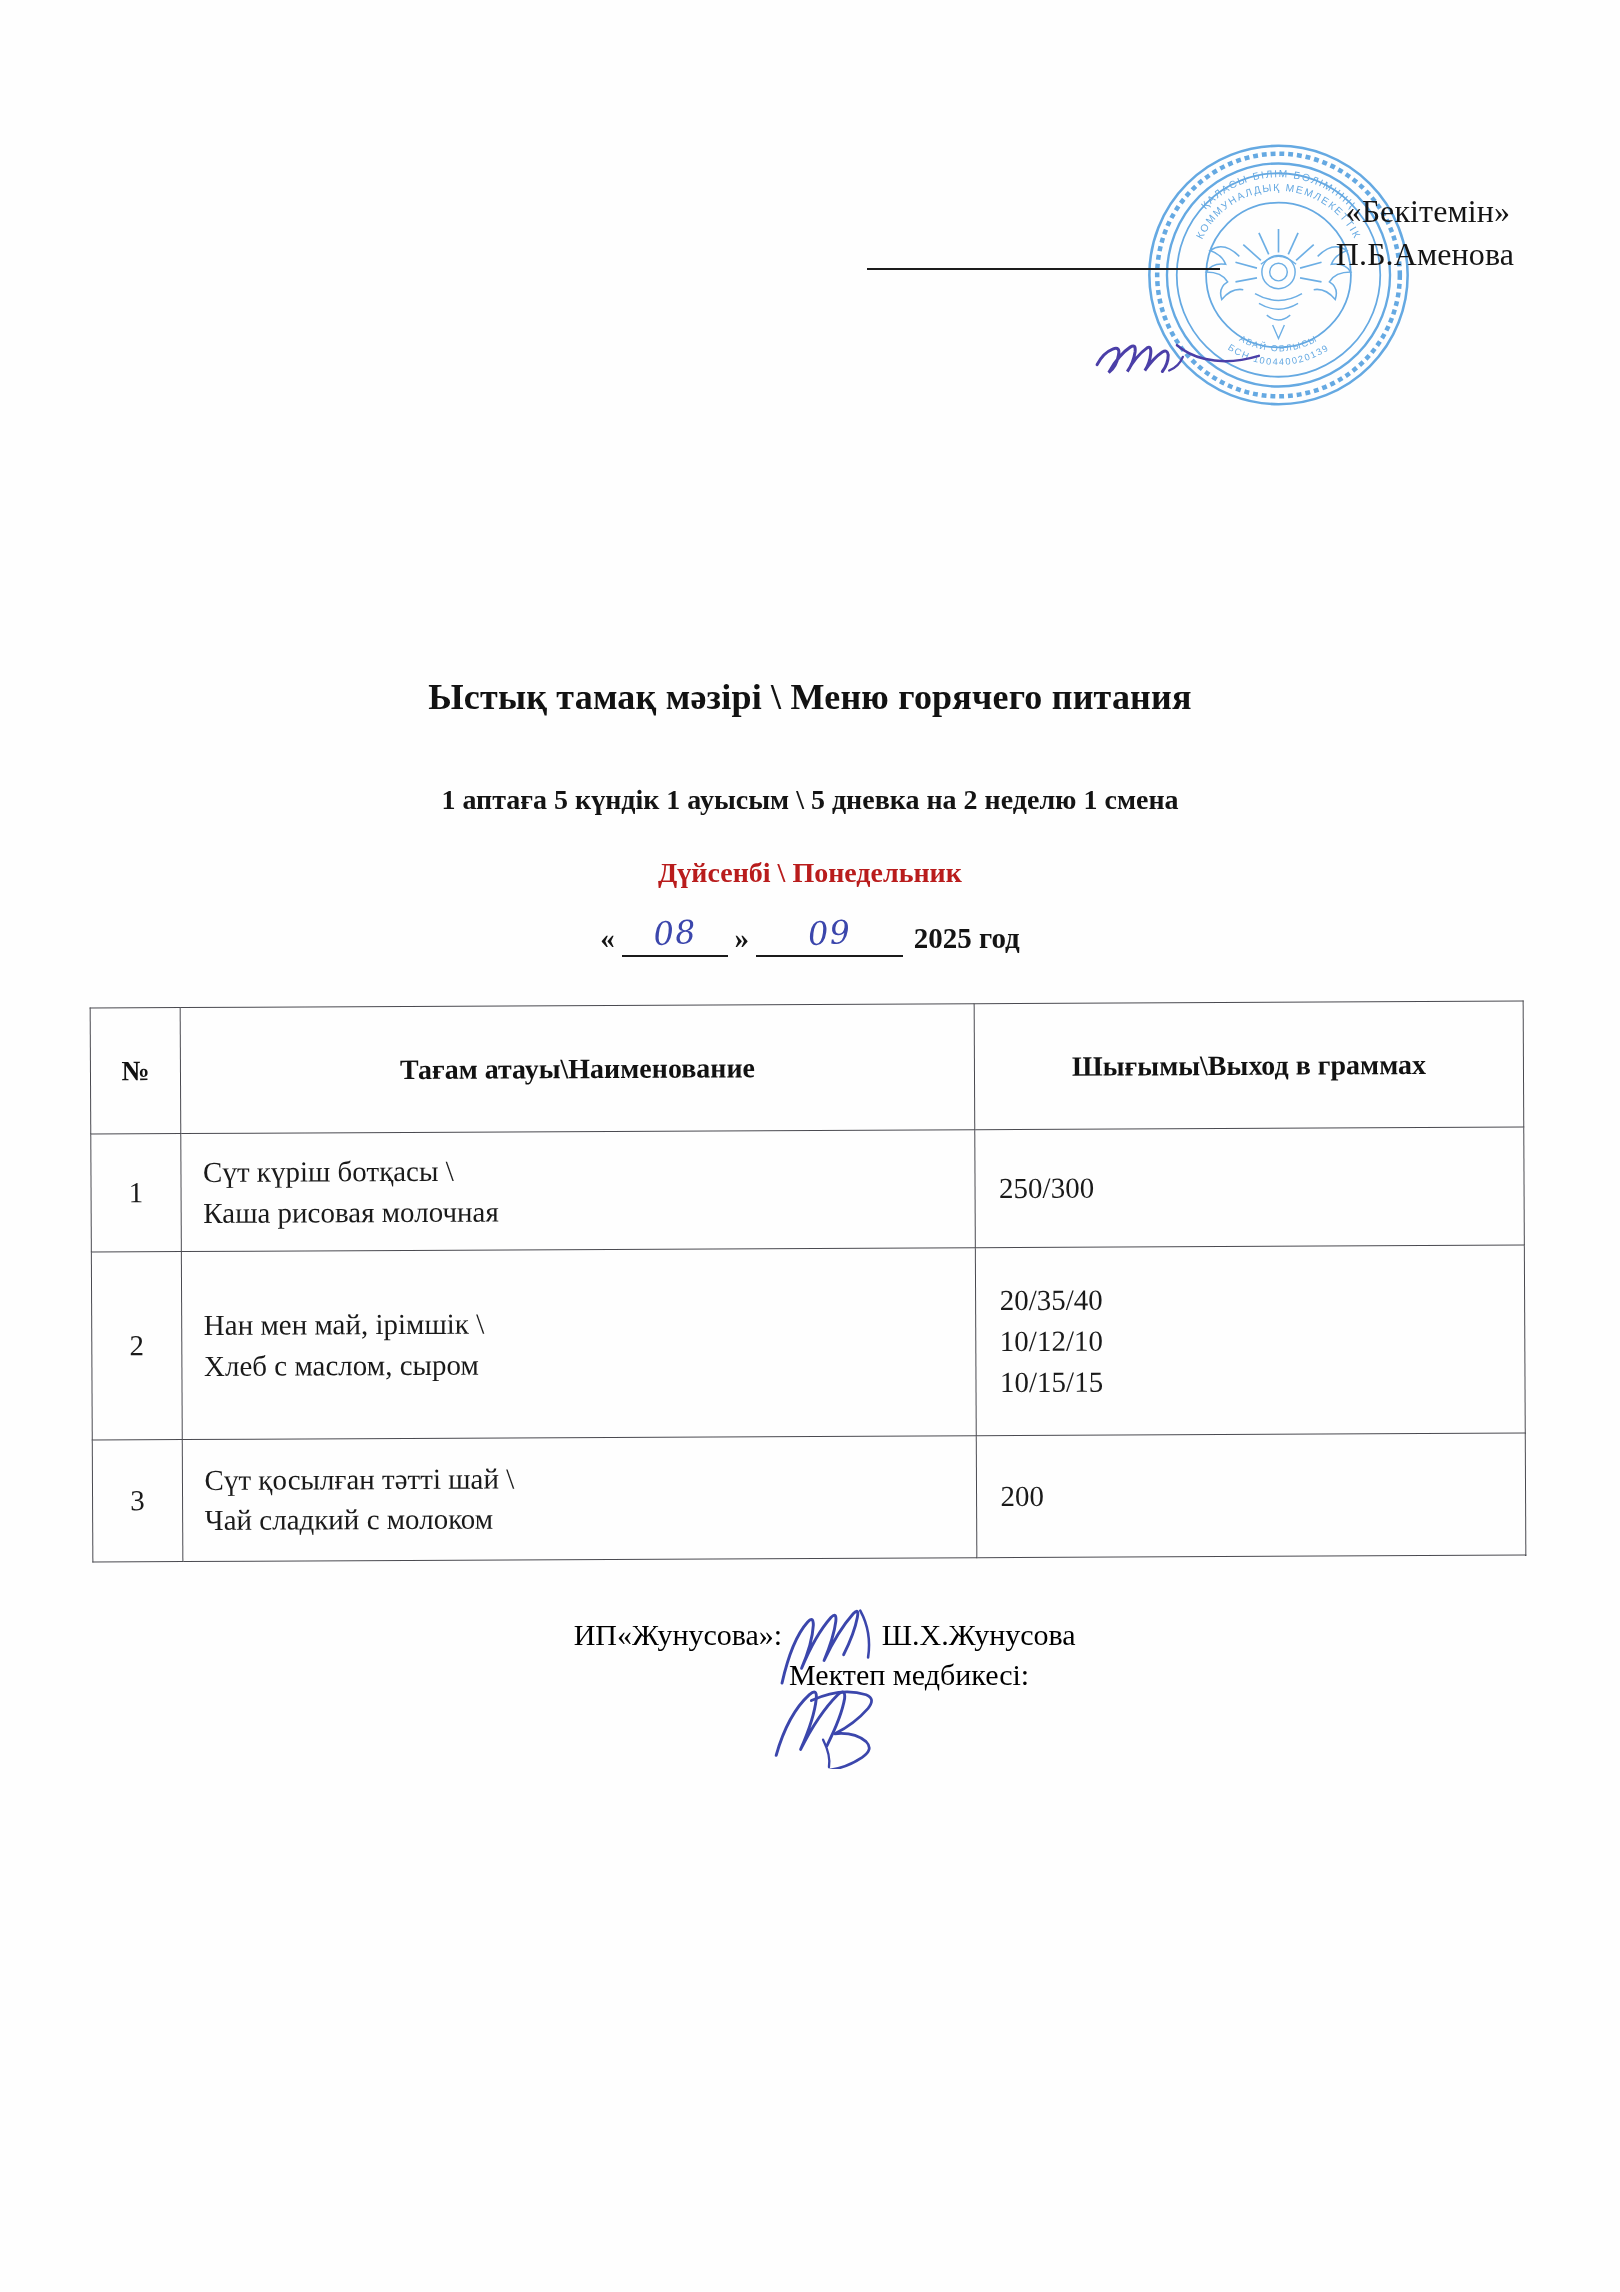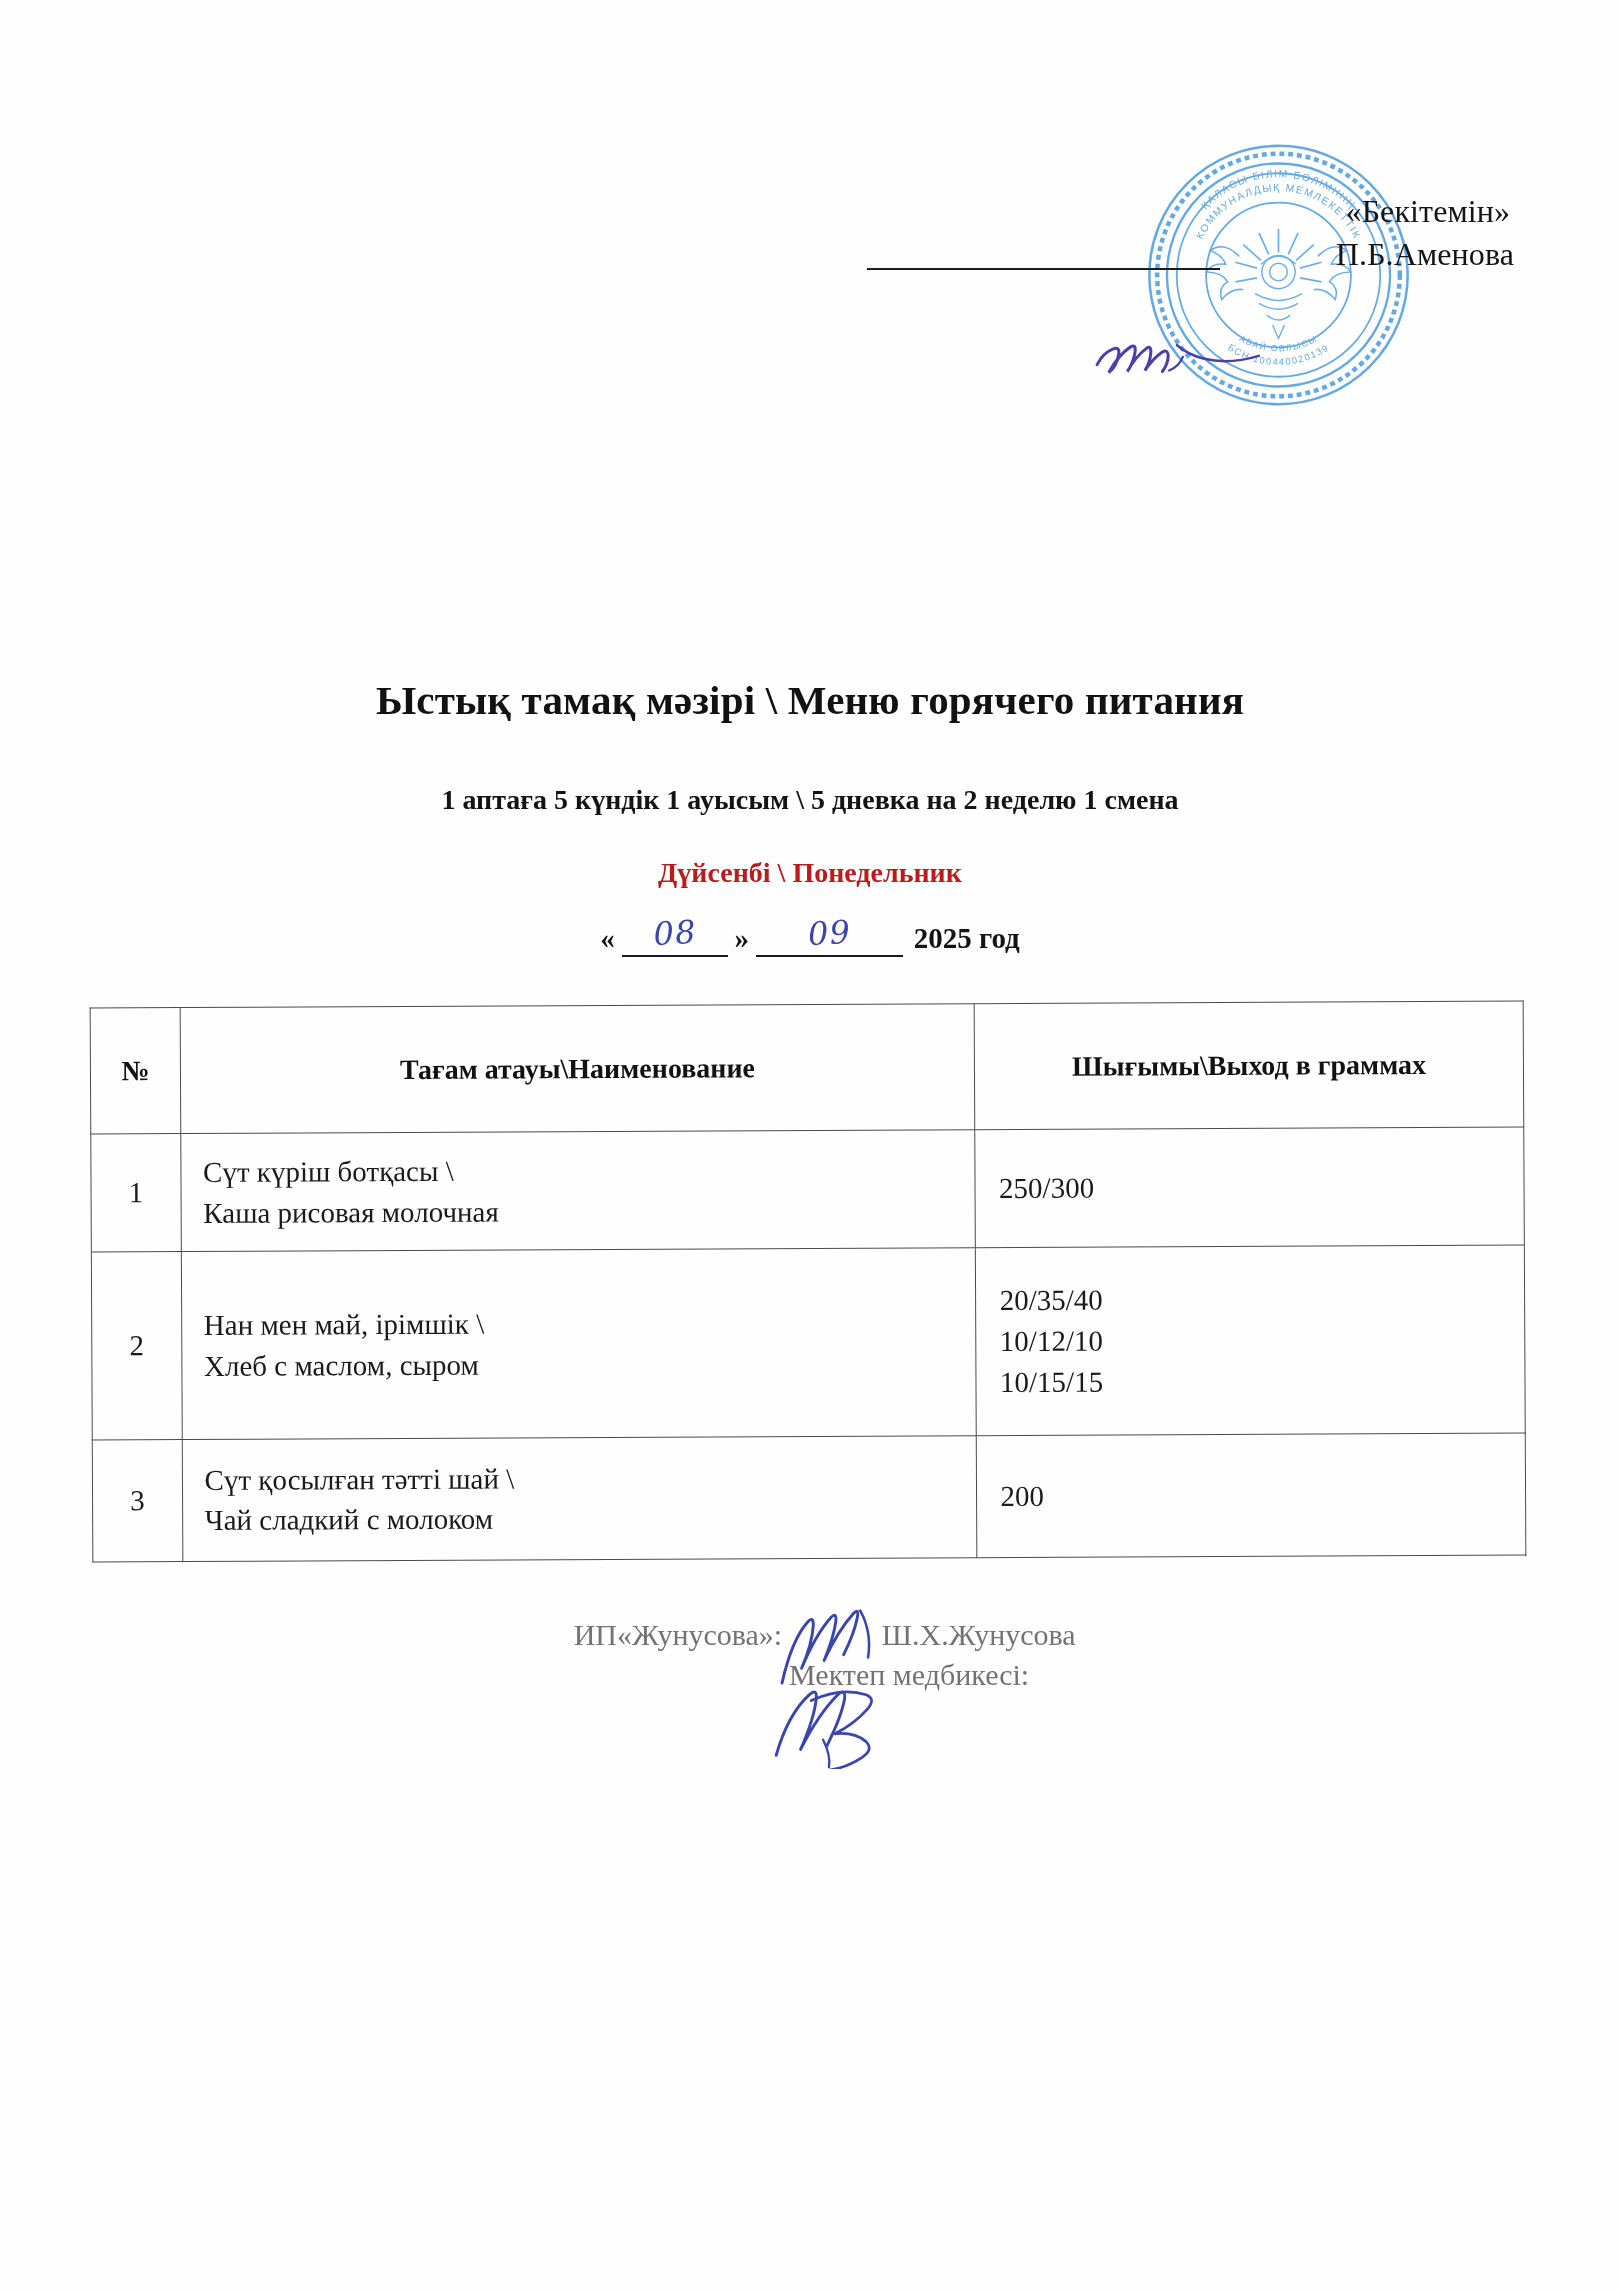--- a/index.html
+++ b/index.html
@@ -77,21 +77,21 @@
   }
   .director-sign svg { display:block; width:100%; height:100%; }
 
   
   .doc-title {
     position: absolute;
     top: 676px;
     left: 0;
     width: 100%;
     text-align: center;
-    font-size: 41px;
+    font-size: 36px;
     font-weight: bold;
     letter-spacing: 0.2px;
     color: #121212;
   }
   .doc-subtitle {
     position: absolute;
     top: 784px;
     left: 0;
     width: 100%;
     text-align: center;
@@ -209,21 +209,21 @@
     top: 1615px;
     width: 100%;
     z-index: 3;
   }
   .sign-row {
     position: relative;
     display: flex;
     justify-content: center;
     align-items: baseline;
     font-size: 30px;
-    color: #737373;
+    color: #000000;
     line-height: 1.34;
     padding-left: 44px;
   }
   .sign-role {
     text-align: right;
     width: 412px;
     padding-right: 17.6px;
     white-space: nowrap;
   }
   .sign-name {

